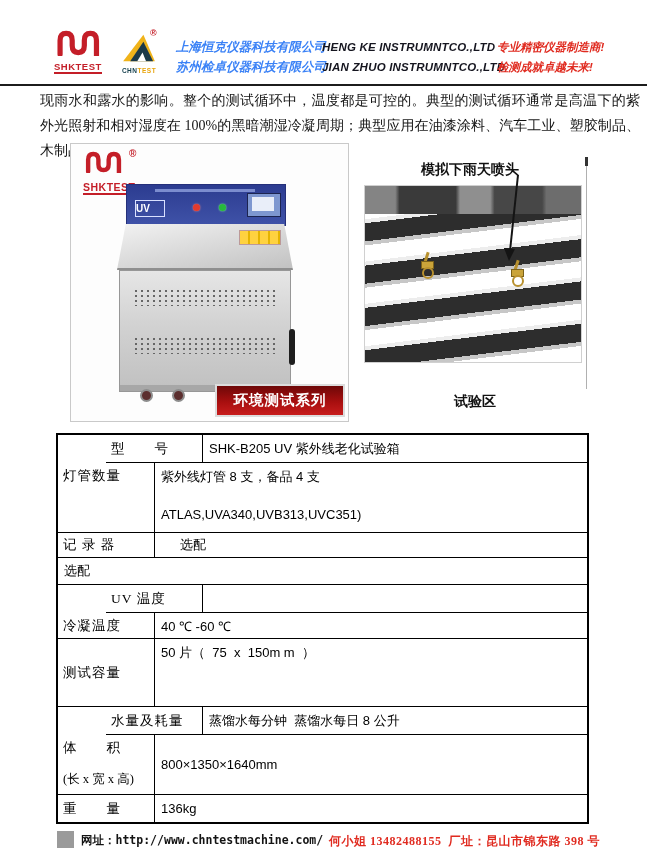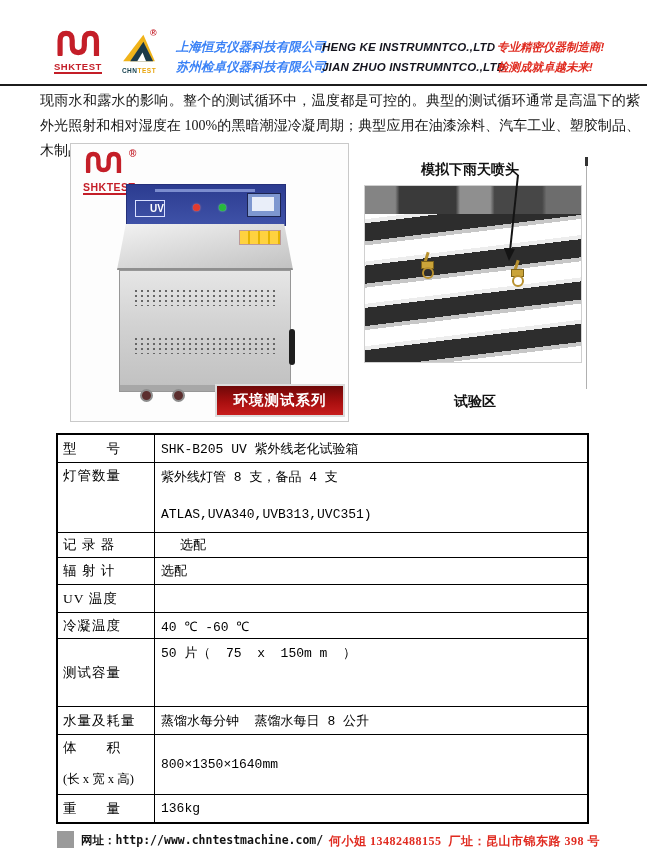--- a/index.html
+++ b/index.html
@@ -32,21 +32,21 @@
             border:1px solid #c9c9c9;}
   .fig-logo{position:absolute;left:12px;top:7px;}
   .fig-logo .reg{position:absolute;left:46px;top:-3px;font-size:10px;color:#c41e28;font-weight:bold;}
   .fig-logo .word{font-size:10.5px;font-weight:bold;color:#c41e28;letter-spacing:.5px;
                   border-bottom:2px solid #c41e28;display:inline-block;}
   .device{position:absolute;left:46px;top:40px;width:176px;height:196px;}
   .d-top{position:absolute;left:9px;top:0;width:158px;height:40px;
          background:linear-gradient(180deg,#2c3c90,#3f52a8);border:1px solid #25307a;}
   .d-topline{position:absolute;left:28px;top:4px;width:100px;height:3px;background:#8fa0dd;opacity:.8;}
   .uv-box{position:absolute;left:8px;top:15px;width:28px;height:15px;border:1px solid #d9e0ff;
-          color:#fff;font-size:10px;font-weight:bold;text-align:right;line-height:15px;}
+          color:#fff;font-size:10px;font-weight:bold;text-align:left;line-height:15px;}
   .btn{position:absolute;width:7px;height:7px;border-radius:50%;}
   .btn-red{left:66px;top:19px;background:#e23a2e;box-shadow:0 0 2px #ff8a80;}
   .btn-green{left:92px;top:19px;background:#27b93c;box-shadow:0 0 2px #8aff9a;}
   .screen{position:absolute;left:120px;top:8px;width:32px;height:22px;background:#7e97d0;
           border:1px solid #1c2450;}
   .screen .inner{position:absolute;left:4px;top:3px;width:22px;height:14px;background:#e9eef9;}
   .d-slope{position:absolute;left:0;top:40px;width:176px;height:44px;
            background:linear-gradient(168deg,#f2f2f2,#c2c2c2);
            clip-path:polygon(5% 0,95% 0,100% 100%,0 100%);border-bottom:2px solid #8f8f8f;}
   .warn{position:absolute;right:12px;top:46px;width:40px;height:13px;border:1px solid #b99;
@@ -90,22 +90,22 @@
 
   
   .spec-table{position:absolute;left:56px;top:433px;width:529px;border:2px solid #000;
               font-family:"Liberation Serif",serif;font-size:13.5px;color:#000;}
   .tr{display:flex;border-bottom:1px solid #000;box-sizing:border-box;}
   .tr:last-child{border-bottom:none;}
   .tl{width:97px;border-right:1px solid #000;box-sizing:border-box;padding:2px 2px 2px 5px;
       display:flex;flex-direction:column;justify-content:center;letter-spacing:1px;}
   .tv{flex:1;box-sizing:border-box;padding:2px 2px 2px 6px;display:flex;flex-direction:column;
       justify-content:center;white-space:pre-wrap;
-      font-family:Liberation Mono, monospace;font-size:13px;}
-  .h28{height:28px;} .h27{height:27px;} .h26{height:26px;} .h25{height:25px;gap:19px;}
+      font-family:Liberation Sans, sans-serif;font-size:13px;}
+  .h28{height:28px;margin-left:48px;} .h27{height:27px;} .h26{height:26px;} .h25{height:25px;gap:19px;}
   .h70{height:70px;} .h68{height:68px;} .h60{height:60px;}
   .tv.split{justify-content:space-between;padding-top:5px;padding-bottom:10px;}
   .tl.top{justify-content:flex-start;padding-top:4px;}
   .tl.split{justify-content:space-between;padding-top:4px;padding-bottom:6px;}
   .tl .sub{letter-spacing:0;font-size:12.5px;}
 
   
   .footer{position:absolute;left:57px;top:831px;width:560px;height:20px;font-size:12px;font-weight:bold;}
   .f-square{position:absolute;left:0;top:0;width:17px;height:17px;background:#9a9a9a;}
   .f-site{position:absolute;left:24px;top:2px;color:#141414;
@@ -229,21 +229,20 @@
       <div class="tv split">
         <div>紫外线灯管 8 支，备品 4 支</div>
         <div>ATLAS,UVA340,UVB313,UVC351)</div>
       </div>
     </div>
     <div class="tr h25">
       <div class="tl">记 录 器</div>
       <div class="tv">选配</div>
     </div>
     <div class="tr h27">
-      <div class="tl">辐 射 计</div>
       <div class="tv">选配</div>
     </div>
     <div class="tr h28">
       <div class="tl">UV 温度</div>
     </div>
     <div class="tr h26">
       <div class="tl">冷凝温度</div>
       <div class="tv">40 ℃ -60 ℃</div>
     </div>
     <div class="tr h68">

